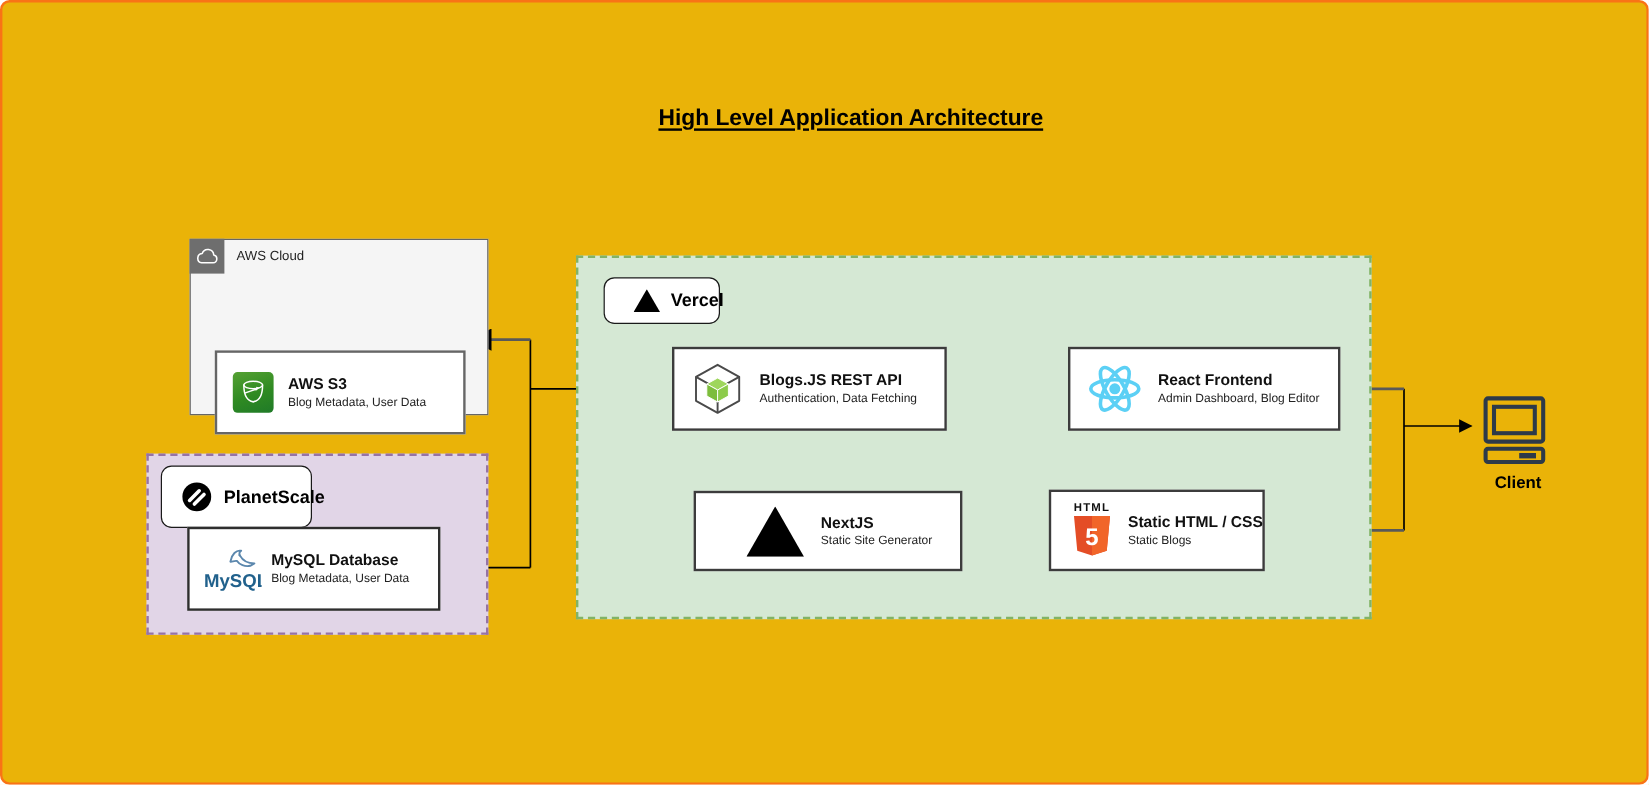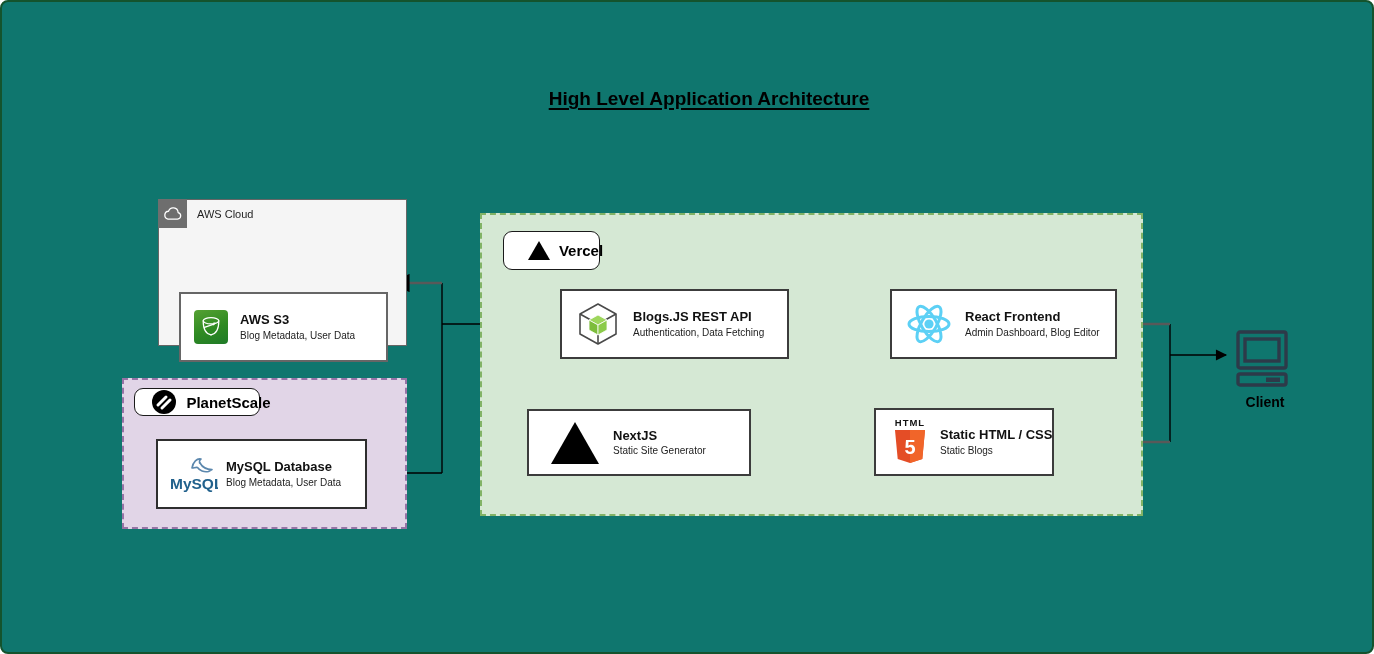--- a/index.html
+++ b/index.html
@@ -1,20 +1,20 @@
 <!DOCTYPE html>
 <html><head>
 <meta charset="utf-8">
 <style>
   html,body{margin:0;padding:0;background:#ffffff;}
   .canvas{
     position:relative;
     width:1374px;height:654px;
-    background:#0f766e;
-    border:2px solid #14532d;
+    background:#eab308;
+    border:2px solid #f97316;
     border-radius:8px;
     box-sizing:border-box;
     font-family:"Liberation Sans", sans-serif;
     overflow:hidden;
   }
   .title{
     position:absolute;
     top:86px;left:707px;
     transform:translateX(-50%);
     margin:0;
@@ -30,32 +30,32 @@
   .group{position:absolute;box-sizing:border-box;}
   .group-aws{left:156px;top:197px;width:249px;height:147px;background:#f5f5f5;border:1px solid #666;}
   .aws-badge{position:absolute;left:-1px;top:-1px;width:29px;height:29px;background:#6e6e6e;display:flex;align-items:center;justify-content:center;}
   .aws-label{position:absolute;left:38px;top:0;height:29px;line-height:29px;font-size:11px;font-weight:normal;color:#1f1f1f;}
   .group-ps{left:120px;top:376px;width:285px;height:151px;background:#e1d5e7;border:2px dashed #9673a6;}
   .group-vercel{left:478px;top:211px;width:663px;height:303px;background:#d5e8d4;border:2px dashed #82b366;}
   .pill{
     position:absolute;box-sizing:border-box;background:#fff;border:1.8px solid #1a1a1a;border-radius:9px;
     display:flex;align-items:center;justify-content:center;gap:9px;font-weight:bold;font-size:15px;color:#000;padding-left:28px;
   }
-  .pill-ps{left:132px;top:386px;width:126px;height:28px;}
+  .pill-ps{left:132px;top:386px;width:126px;height:52px;}
   .pill-vercel{left:501px;top:229px;width:97px;height:39px;}
   
   .node{
     position:absolute;box-sizing:border-box;background:#ffffff;border:2px solid #4a4a4a;
     display:flex;align-items:center;gap:12px;padding-left:13px;
   }
   .node-s3{left:177px;top:246px;width:209px;height:70px;border-color:#666;margin-top:44px;}
   .node-mysql{left:154px;top:437px;width:211px;height:70px;border-color:#2e2e2e;gap:8px;padding-left:8px;}
   .node-nodejs{left:558px;top:287px;width:229px;height:70px;border-color:#3c3c3c;}
   .node-react{left:872px;top:287px;width:227px;height:70px;border-color:#3c3c3c;margin-left:16px;}
-  .node-nextjs{left:525px;top:407px;width:224px;height:67px;border-color:#3c3c3c;gap:14px;padding-left:22px;}
+  .node-nextjs{left:576px;top:407px;width:224px;height:67px;border-color:#3c3c3c;gap:14px;padding-left:42px;}
   .node-html{left:872px;top:406px;width:180px;height:68px;border-color:#3c3c3c;gap:9px;}
   .node .texts{display:flex;flex-direction:column;line-height:1.3;}
   .node .node-title{font-size:13px;font-weight:bold;color:#111;white-space:nowrap;}
   .node .node-sub{font-size:10px;color:#222;white-space:nowrap;}
   .icon{display:inline-flex;flex:0 0 auto;}
   
   .s3-square{width:34px;height:34px;border-radius:4px;background:linear-gradient(160deg,#55a133 0%,#2f8a22 55%,#1f7a28 100%);display:flex;align-items:center;justify-content:center;}
   
   .client-label{position:absolute;left:1263px;top:392px;transform:translateX(-50%);font-size:14px;font-weight:bold;color:#000;}
   .client-icon{position:absolute;left:1232px;top:327px;}

